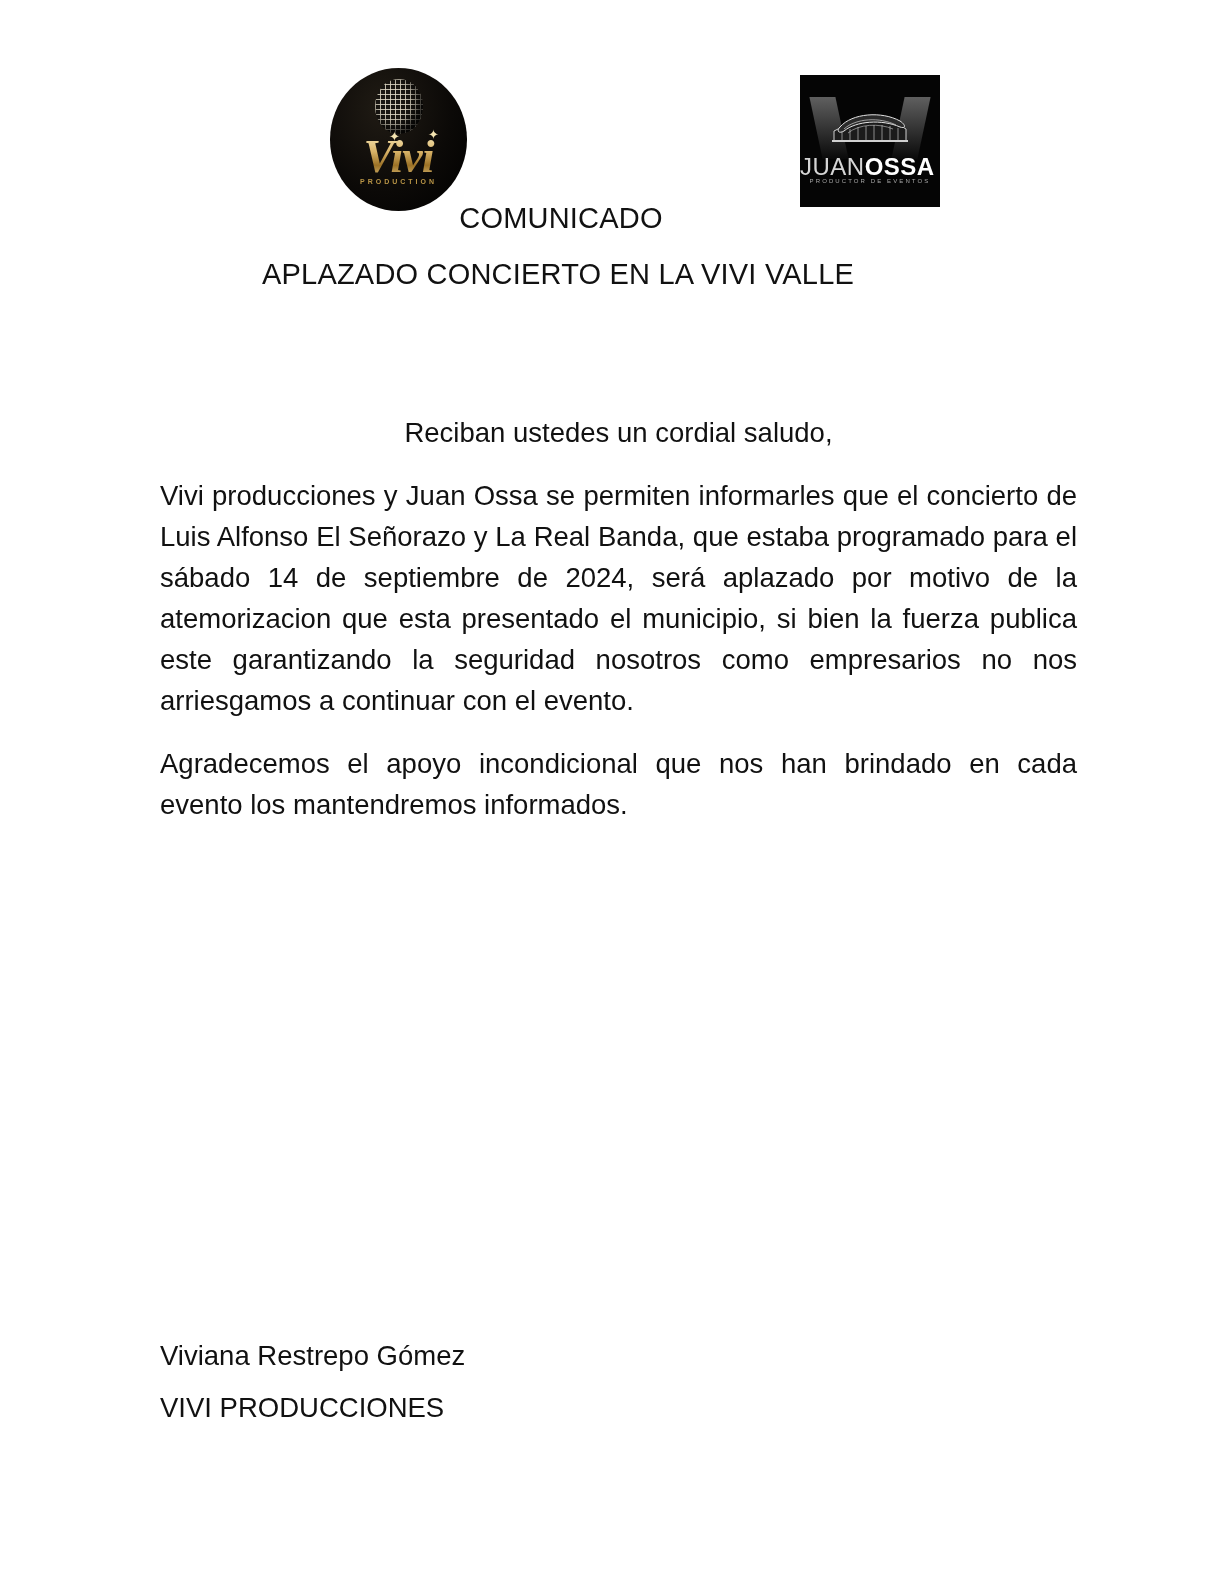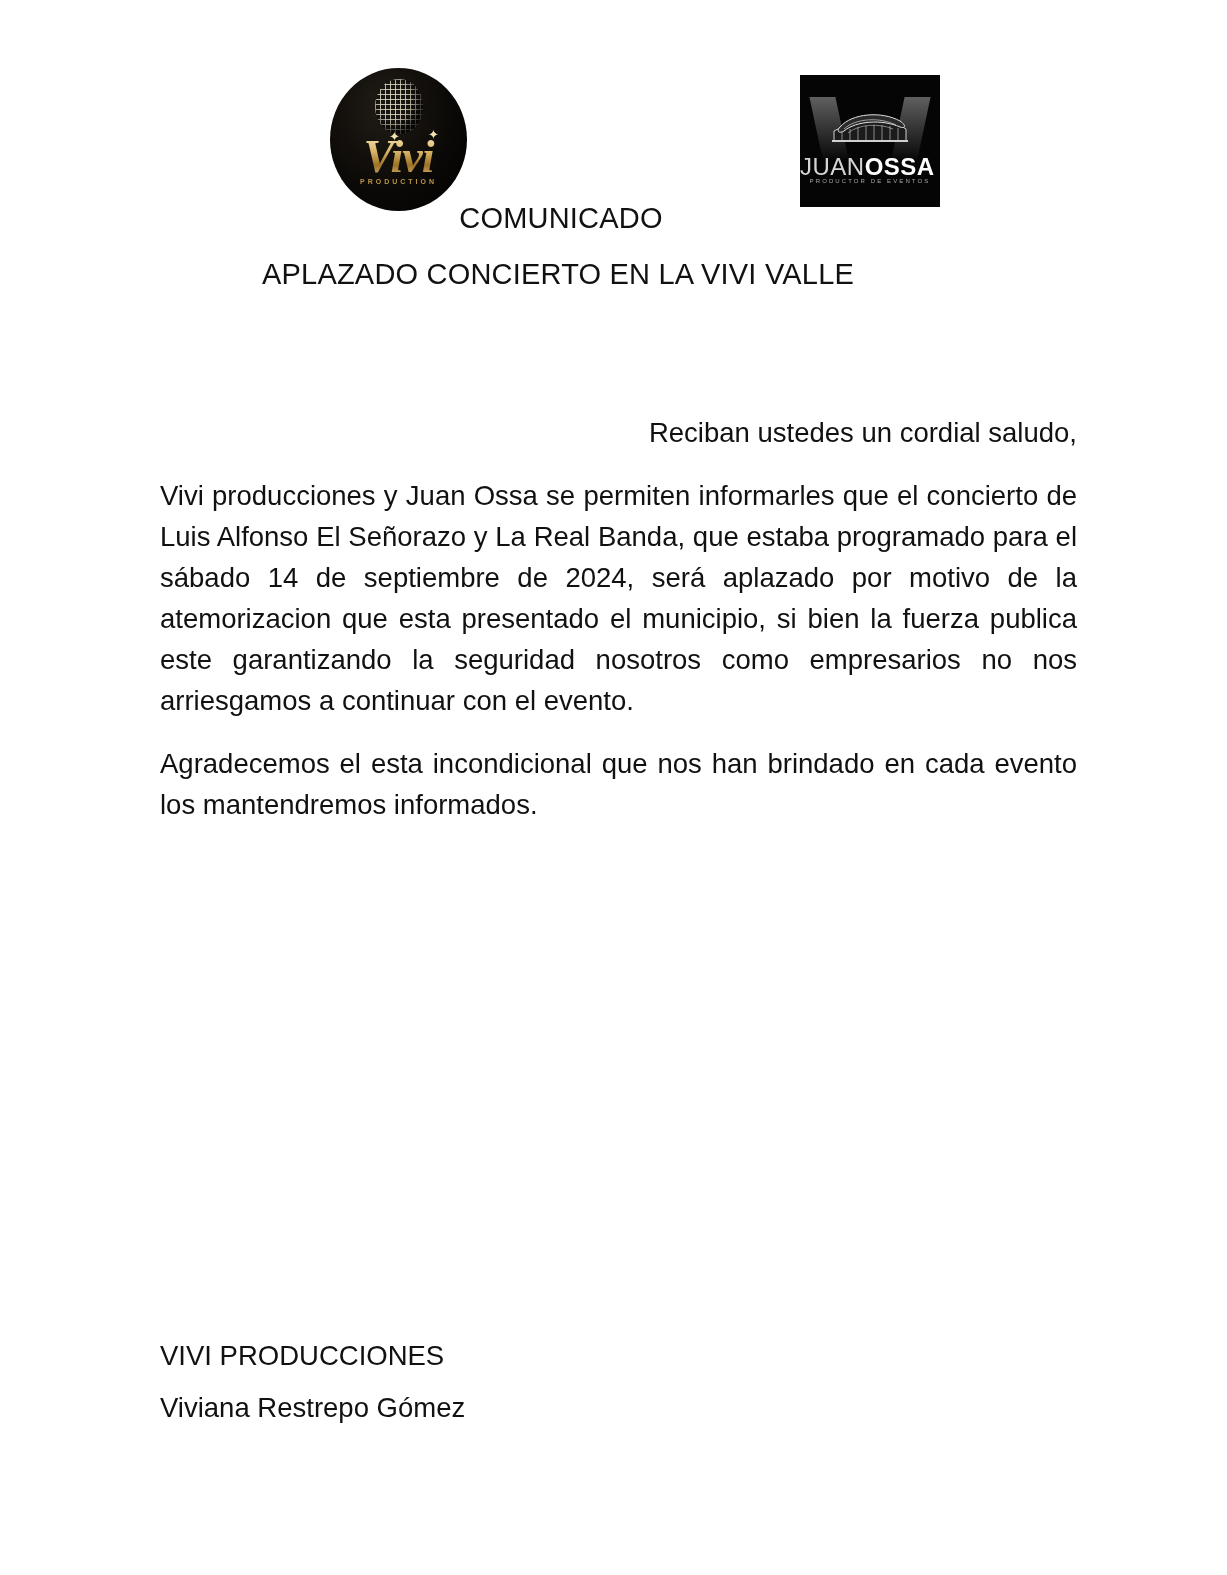--- a/index.html
+++ b/index.html
@@ -162,21 +162,21 @@
     width: 917px;
   }
   .para {
     font-size: 27.5px;
     line-height: 41px;
     margin: 0 0 22px 0;
     text-align: justify;
     text-justify: inter-word;
     color: #111111;
   }
-  .para.nojustify { text-align: right; }
+  .para.nojustify { text-align: center; }
 
   
   .signature {
     position: absolute;
     left: 160px;
     top: 1330px;
     width: 700px;
   }
   .sig-line {
     font-size: 27.5px;
@@ -222,21 +222,21 @@
   </div>
 
   <div class="headings">
     <h1 class="head-line l1">COMUNICADO</h1>
     <h2 class="head-line l2">APLAZADO CONCIERTO EN LA VIVI VALLE</h2>
   </div>
 
   <div class="body-block">
     <p class="para nojustify">Reciban ustedes un cordial saludo,</p>
     <p class="para">Vivi producciones y Juan Ossa se permiten informarles que el concierto de Luis Alfonso El Señorazo y La Real Banda, que estaba programado para el sábado 14 de septiembre de 2024, será aplazado por motivo de la atemorizacion que esta presentado el municipio, si bien la fuerza publica este garantizando la seguridad nosotros como empresarios no nos arriesgamos a continuar con el evento.</p>
-    <p class="para">Agradecemos el esta incondicional que nos han brindado en cada evento los mantendremos informados.</p>
+    <p class="para">Agradecemos el apoyo incondicional que nos han brindado en cada evento los mantendremos informados.</p>
   </div>
 
   <div class="signature">
+    <div class="sig-line">Viviana Restrepo Gómez</div>
     <div class="sig-line">VIVI PRODUCCIONES</div>
-    <div class="sig-line">Viviana Restrepo Gómez</div>
   </div>
 
 </div>
 
 </body></html>

